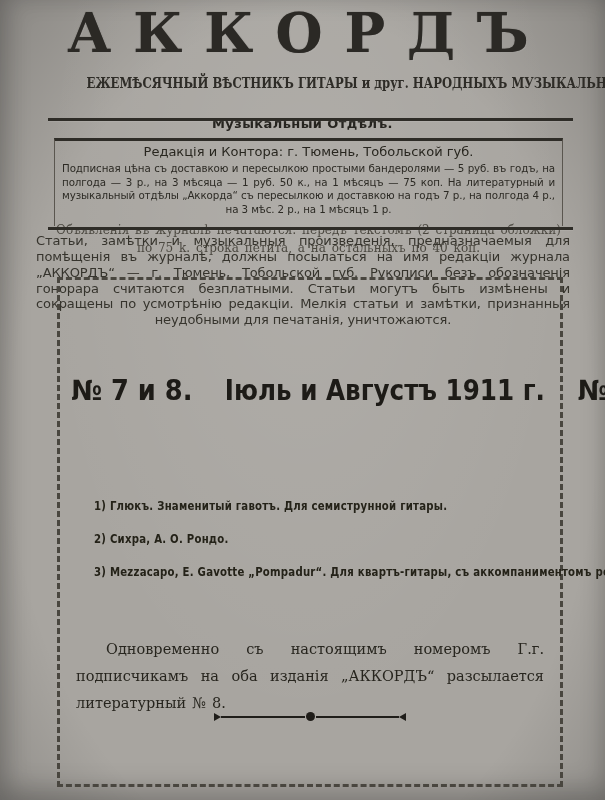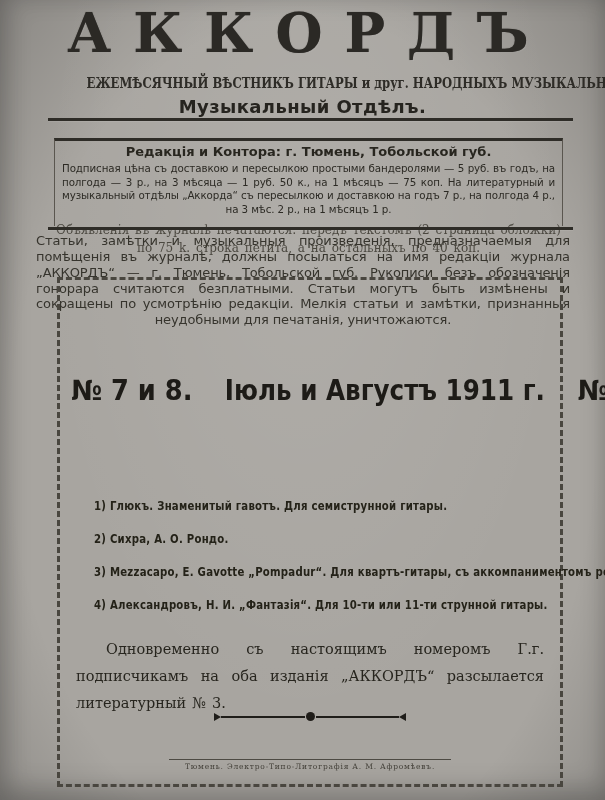--- a/index.html
+++ b/index.html
@@ -26,36 +26,36 @@
     font-family:"DejaVu Serif",serif; font-weight:bold;
     font-size:54px; line-height:66px; letter-spacing:22px; padding-left:13px;
     color:#2b2925; text-shadow:0 0 1px rgba(20,18,14,0.55), 1px 1px 0 rgba(255,255,255,0.10);
   }
   .subtitle{
     top:74px; left:0; right:0; text-align:center; white-space:nowrap;
     font-family:"DejaVu Serif",serif; font-weight:bold; font-size:14.5px; color:#2e2c27;
   }
   .subtitle span{display:inline-block; transform:scaleX(0.80); transform-origin:50% 50%;}
   .section{
-    top:96px; left:0; right:0; text-align:center;
-    font-weight:bold; font-size:18px; letter-spacing:0.4px; color:#26241f;
+    top:116px; left:0; right:0; text-align:center;
+    font-weight:bold; font-size:13px; letter-spacing:0.4px; color:#26241f;
   }
   .rule{height:3px; background:#2e2c27; box-shadow:0 1px 0 rgba(255,255,255,0.08);}
   .rule-a{top:118px; left:48px; width:525px;}
   .former{
     top:124px; left:0; right:0; text-align:center;
     font-weight:bold; font-size:12.5px; color:#2b2924;
   }
   .frame{
     top:138px; left:54px; width:509px; height:88px; box-sizing:border-box;
     border-top:3px solid #2e2c27; border-left:1px solid #5a564f; border-right:1px solid #5a564f;
   }
   .office{
     margin-top:3px; text-align:center;
-    font-weight:bold; font-size:13px; color:#28261f;
+    font-weight:normal; font-size:13px; color:#28261f;
   }
   .subscription{
     margin:3px 7px 0; font-size:10.3px; line-height:1.32;
     text-align:justify; text-align-last:center; color:#2c2a24; letter-spacing:-0.1px;
   }
   .ads{
     margin:5px auto 0; max-width:528px; text-align:center;
     font-family:"DejaVu Serif",serif; font-size:12px; line-height:1.5;
     color:#4b4840; word-spacing:2px;
   }
@@ -140,32 +140,28 @@
       <span class="num-l">№ 7 и 8.</span>
       <span class="date">Іюль и Августъ 1911 г.</span>
       <span class="num-r">№ 7 и 8.</span>
     </div>
 
 
     <div class="toc">
       <div class="toc-item"><span>1) Глюкъ. Знаменитый гавотъ. Для семиструнной гитары.</span></div>
       <div class="toc-item"><span>2) Сихра, А. О. Рондо.</span></div>
       <div class="toc-item"><span>3) Mezzacapo, E. Gavotte „Pompadur“. Для квартъ-гитары, съ аккомпаниментомъ рояля.</span></div>
-      <div class="toc-item"><span>4) Александровъ, Н. И. „Фантазія“. Для 10-ти или 11-ти струнной гитары.</span></div>
     </div>
 
-    <div class="announce">Одновременно съ настоящимъ номеромъ Г.г. подписчикамъ на оба изданія „АККОРДЪ“ разсылается литературный № 3.</div>
+    <div class="announce">Одновременно съ настоящимъ номеромъ Г.г. подписчикамъ на оба изданія „АККОРДЪ“ разсылается литературный № 8.</div>
 
     <div class="orn-divider">
       <span class="tri-l"></span>
       <span class="seg"></span>
       <span class="dot"></span>
       <span class="seg"></span>
       <span class="tri-r"></span>
     </div>
 
-    <div class="imprint-wrap">
-      <span class="imprint">Тюмень. Электро-Типо-Литографія А. М. Афромѣевъ.</span>
-    </div>
 
   </div>
 
 </div>
 
 </body></html>

